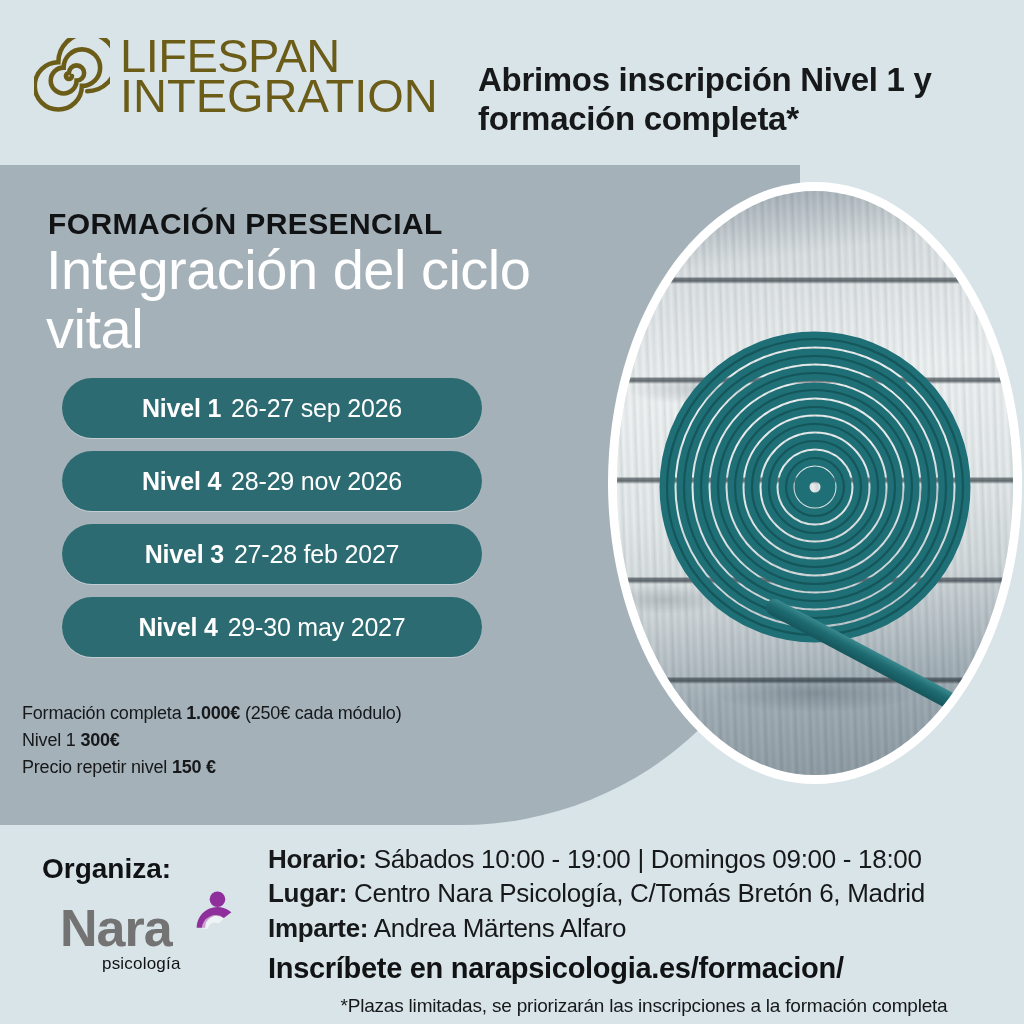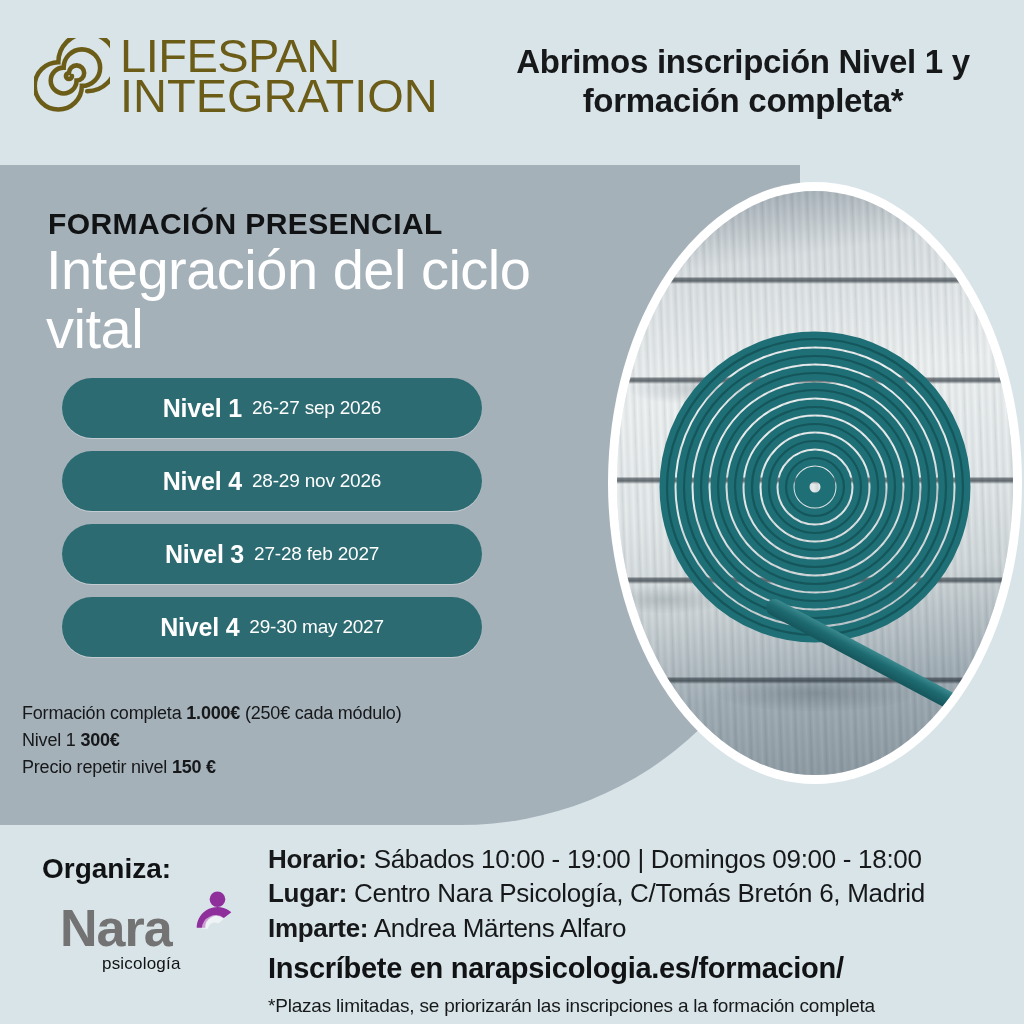--- a/index.html
+++ b/index.html
@@ -61,28 +61,27 @@
     letter-spacing: -0.5px;
     font-weight: 400;
     font-family: "Liberation Sans", sans-serif;
   }
 
   .logo-words span.l2 { letter-spacing: 0px; }
 
   .header-claim {
     position: absolute;
     left: 478px;
-    top: 43px;
+    top: 61px;
     width: 530px;
     color: #16181a;
     font-size: 33px;
     font-weight: bold;
     line-height: 1.18;
     letter-spacing: -0.3px;
-    text-align: center;
   }
 
   
   .gray-panel {
     position: absolute;
     left: 0;
     top: 165px;
     width: 800px;
     height: 660px;
     background: #a4b1b9;
@@ -211,21 +210,21 @@
     box-shadow: 0 1px 0 rgba(255,255,255,0.35);
   }
 
   .level-pill .lv {
     font-size: 25px;
     font-weight: bold;
     letter-spacing: -0.2px;
   }
 
   .level-pill .dt {
-    font-size: 19px;
+    font-size: 25px;
     font-weight: 400;
     letter-spacing: -0.2px;
   }
 
   .pricing {
     position: absolute;
     left: 22px;
     top: 700px;
     width: 640px;
     color: #16181a;
@@ -308,20 +307,21 @@
     font-weight: bold;
     color: #101214;
     letter-spacing: -0.3px;
   }
 
   .disclaimer {
     position: absolute;
     left: 268px;
     top: 995px;
     width: 752px;
+    text-align: center;
     font-size: 19px;
     color: #16181a;
     letter-spacing: -0.2px;
   }
 </style>
 </head>
 <body>
 
 <div class="poster">
 

